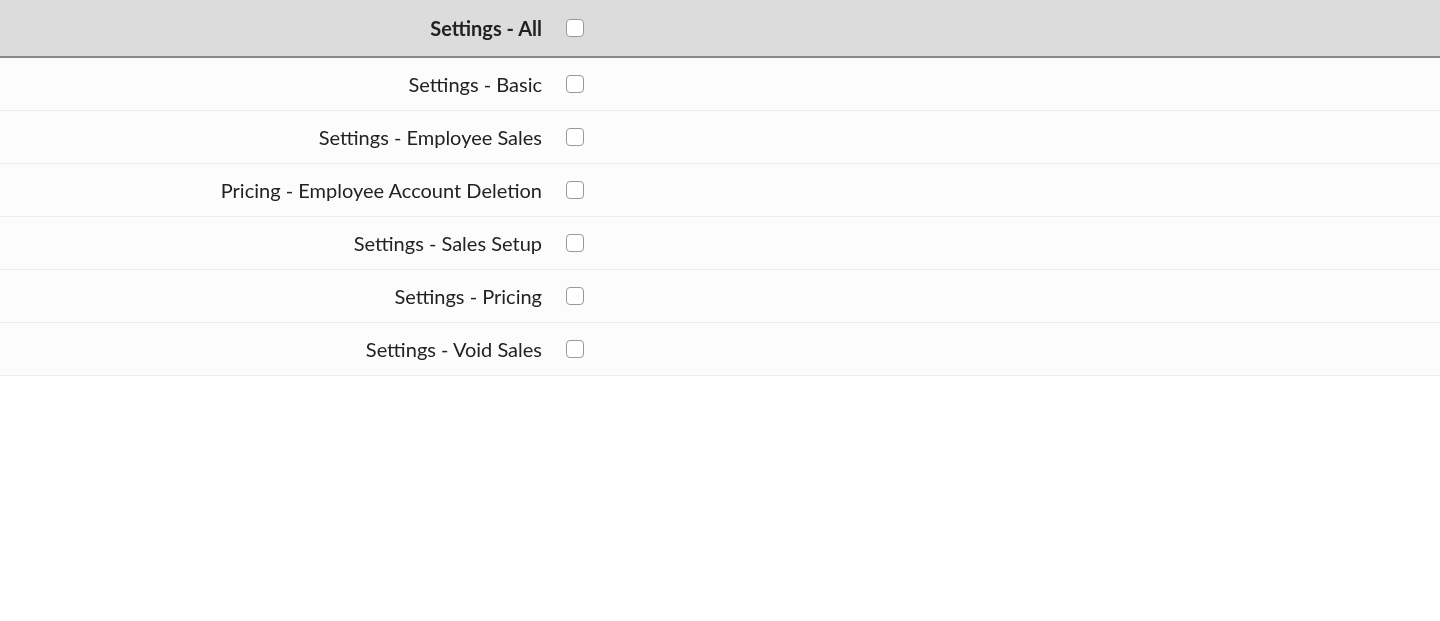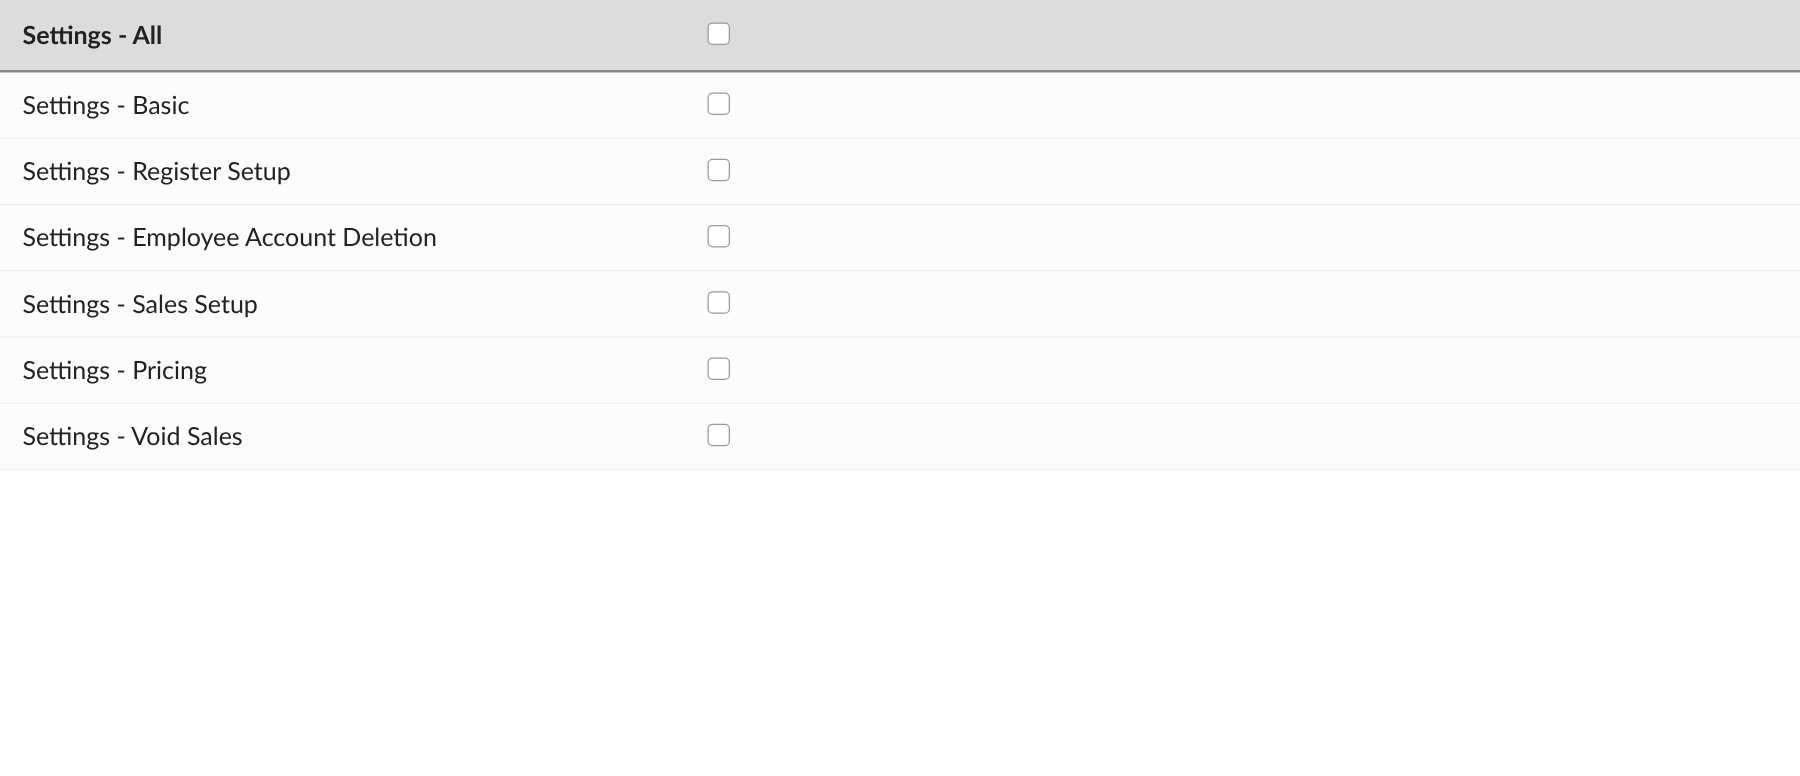--- a/index.html
+++ b/index.html
@@ -30,21 +30,21 @@
       background: #fcfcfc;
       border-bottom: 1px solid #eee;
     }
     .data-row td.label-cell {
       padding: 4px 18px;
       font-weight: 400;
       margin-left: 21px;
     }
     td.label-cell {
       width: 560px;
-      text-align: left;
+      text-align: right;
       vertical-align: middle;
     }
     td.check-cell {
       padding: 14px 6px;
       vertical-align: middle;
     }
     input[type="checkbox"] {
       width: 18px;
       height: 18px;
       border: 1.5px solid #999;
@@ -75,25 +75,25 @@
       <input type="checkbox" style="">
     </td>
   </tr>
   </tbody>
     <tbody id="rows-body">
       <tr class="data-row">
         <td class="label-cell"><span>Settings - Basic</span></td>
         <td class="check-cell"><input type="checkbox" style=""></td>
       </tr>
       <tr class="data-row">
-        <td class="label-cell"><span>Settings - Register Setup</span></td>
+        <td class="label-cell"><span>Settings - Employee Sales</span></td>
         <td class="check-cell"><input type="checkbox" style=""></td>
       </tr>
       <tr class="data-row">
-        <td class="label-cell"><span>Settings - Employee Account Deletion</span></td>
+        <td class="label-cell"><span>Pricing - Employee Account Deletion</span></td>
         <td class="check-cell"><input type="checkbox" style=""></td>
       </tr>
       <tr class="data-row">
         <td class="label-cell"><span>Settings - Sales Setup</span></td>
         <td class="check-cell"><input type="checkbox" style=""></td>
       </tr>
       <tr class="data-row">
         <td class="label-cell"><span>Settings - Pricing</span></td>
         <td class="check-cell"><input type="checkbox" style=""></td>
       </tr>

